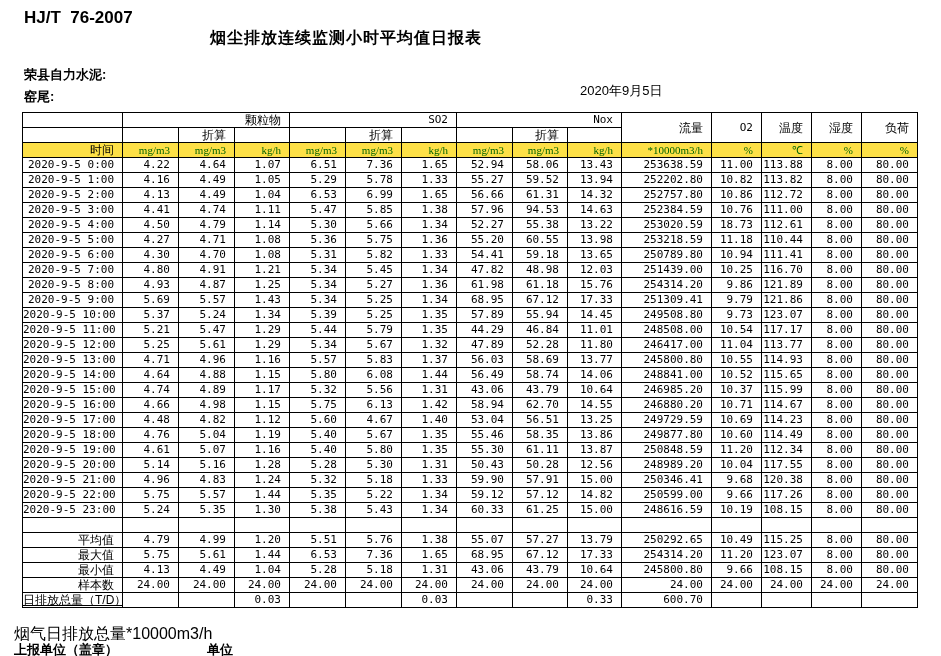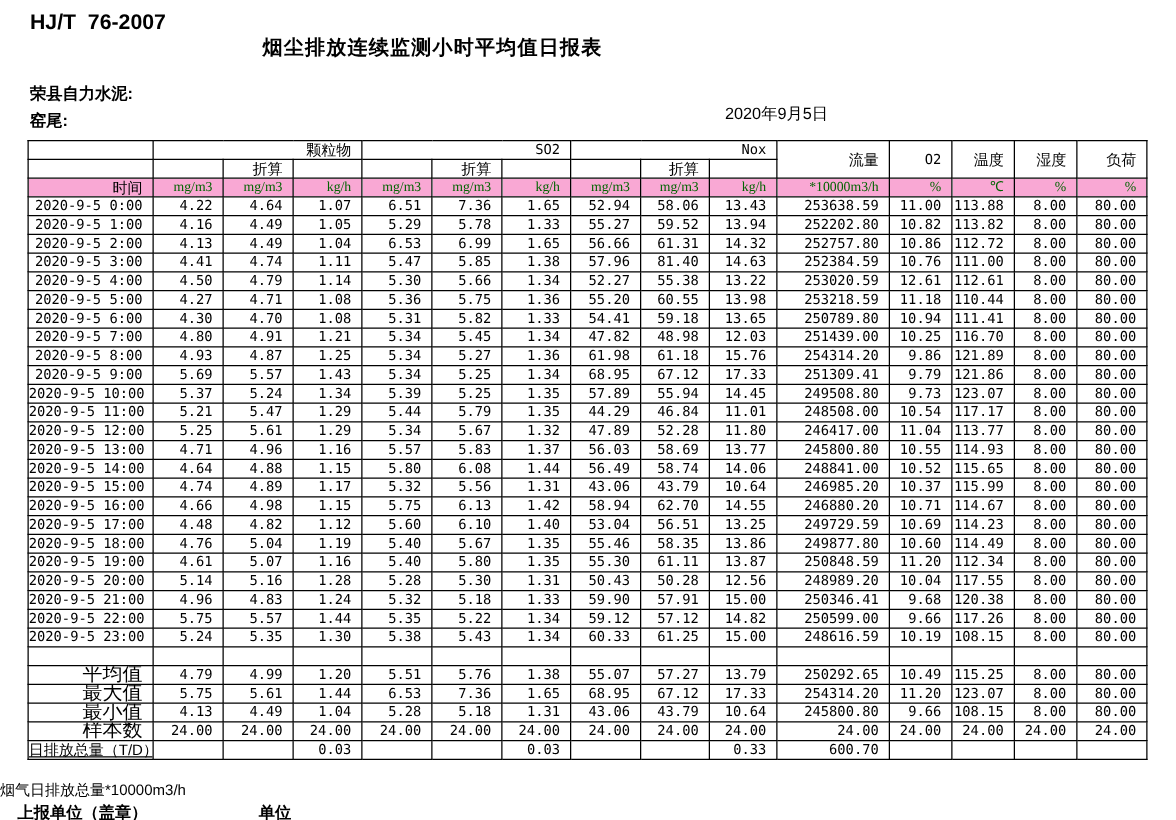--- a/index.html
+++ b/index.html
@@ -4,37 +4,37 @@
 <style>
   html,body{margin:0;padding:0;background:#fff;}
   body{width:941px;height:656px;position:relative;overflow:hidden;
        font-family:"Liberation Sans",sans-serif;color:#000;}
   .abs{position:absolute;white-space:pre;}
   .std-ref{left:24px;top:8px;font-size:17px;font-weight:bold;}
   .title{left:210px;top:28px;font-size:16px;font-weight:bold;letter-spacing:1px;}
   .company{left:24px;top:66px;font-size:13px;font-weight:bold;}
   .location{left:24px;top:88px;font-size:13px;font-weight:bold;}
   .date{left:568px;top:82px;font-size:13px;margin-left:12px;}
-  .flow-note{left:0;top:624px;font-size:12px;}
+  .flow-note{left:14px;top:624px;font-size:16px;}
   .report-unit{left:14px;top:641px;font-size:13px;font-weight:bold;}
   .unit-label{left:207px;top:641px;font-size:13px;font-weight:bold;}
 
   table.report{position:absolute;left:22px;top:112px;border-collapse:collapse;
        table-layout:fixed;width:774px;
        font-family:"DejaVu Sans Mono","Liberation Mono",monospace;font-size:11px;}
   table.report td{border:1px solid #000;height:14px;line-height:14px;
        padding:0 8px 0 0;text-align:right;overflow:hidden;white-space:nowrap;}
   td.hdr{text-align:center;padding:0;}
   .cjk{font-family:"Liberation Sans",sans-serif;font-size:12px;}
-  tr.green td{background:#f9a8d4;}
+  tr.green td{background:#fde047;}
   td.unit{color:#006400;text-align:center;padding:0;font-family:Liberation Serif, serif;}
   td.time-hdr{color:#000;text-align:center;padding:0;font-size:12px;}
   td.c-time{padding-right:6px;}
   td.c-o2{padding-right:13px;margin-top:18px;}
-  td.c-label{padding-right:5px;text-align:right;font-size:16px;
+  td.c-label{padding-right:5px;text-align:right;font-size:12px;
        font-family:"Liberation Sans",sans-serif;}
   td.c-total-label{padding:0 0 0 1px;text-align:left;font-size:12px;
        font-family:"Liberation Sans",sans-serif;text-decoration:underline;}
 </style>
 </head>
 <body>
 
 <div class="abs std-ref">HJ/T  76-2007</div>
 <div class="abs title">烟尘排放连续监测小时平均值日报表</div>
 <div class="abs company">荣县自力水泥:</div>
@@ -155,41 +155,41 @@
       </tr>
       <tr>
         <td class="c-time">2020-9-5 3:00</td>
         <td class="c-num">4.41</td>
         <td class="c-num">4.74</td>
         <td class="c-num">1.11</td>
         <td class="c-num">5.47</td>
         <td class="c-num">5.85</td>
         <td class="c-num">1.38</td>
         <td class="c-num">57.96</td>
-        <td class="c-num">81.40</td>
+        <td class="c-num">94.53</td>
         <td class="c-num">14.63</td>
         <td class="c-num">252384.59</td>
         <td class="c-o2">10.76</td>
         <td class="c-num">111.00</td>
         <td class="c-num">8.00</td>
         <td class="c-num">80.00</td>
       </tr>
       <tr>
         <td class="c-time">2020-9-5 4:00</td>
         <td class="c-num">4.50</td>
         <td class="c-num">4.79</td>
         <td class="c-num">1.14</td>
         <td class="c-num">5.30</td>
         <td class="c-num">5.66</td>
         <td class="c-num">1.34</td>
         <td class="c-num">52.27</td>
         <td class="c-num">55.38</td>
         <td class="c-num">13.22</td>
         <td class="c-num">253020.59</td>
-        <td class="c-o2">12.61</td>
+        <td class="c-o2">18.73</td>
         <td class="c-num">112.61</td>
         <td class="c-num">8.00</td>
         <td class="c-num">80.00</td>
       </tr>
       <tr>
         <td class="c-time">2020-9-5 5:00</td>
         <td class="c-num">4.27</td>
         <td class="c-num">4.71</td>
         <td class="c-num">1.08</td>
         <td class="c-num">5.36</td>
@@ -390,21 +390,21 @@
         <td class="c-num">114.67</td>
         <td class="c-num">8.00</td>
         <td class="c-num">80.00</td>
       </tr>
       <tr>
         <td class="c-time">2020-9-5 17:00</td>
         <td class="c-num">4.48</td>
         <td class="c-num">4.82</td>
         <td class="c-num">1.12</td>
         <td class="c-num">5.60</td>
-        <td class="c-num">6.10</td>
+        <td class="c-num">4.67</td>
         <td class="c-num">1.40</td>
         <td class="c-num">53.04</td>
         <td class="c-num">56.51</td>
         <td class="c-num">13.25</td>
         <td class="c-num">249729.59</td>
         <td class="c-o2">10.69</td>
         <td class="c-num">114.23</td>
         <td class="c-num">8.00</td>
         <td class="c-num">80.00</td>
       </tr>

